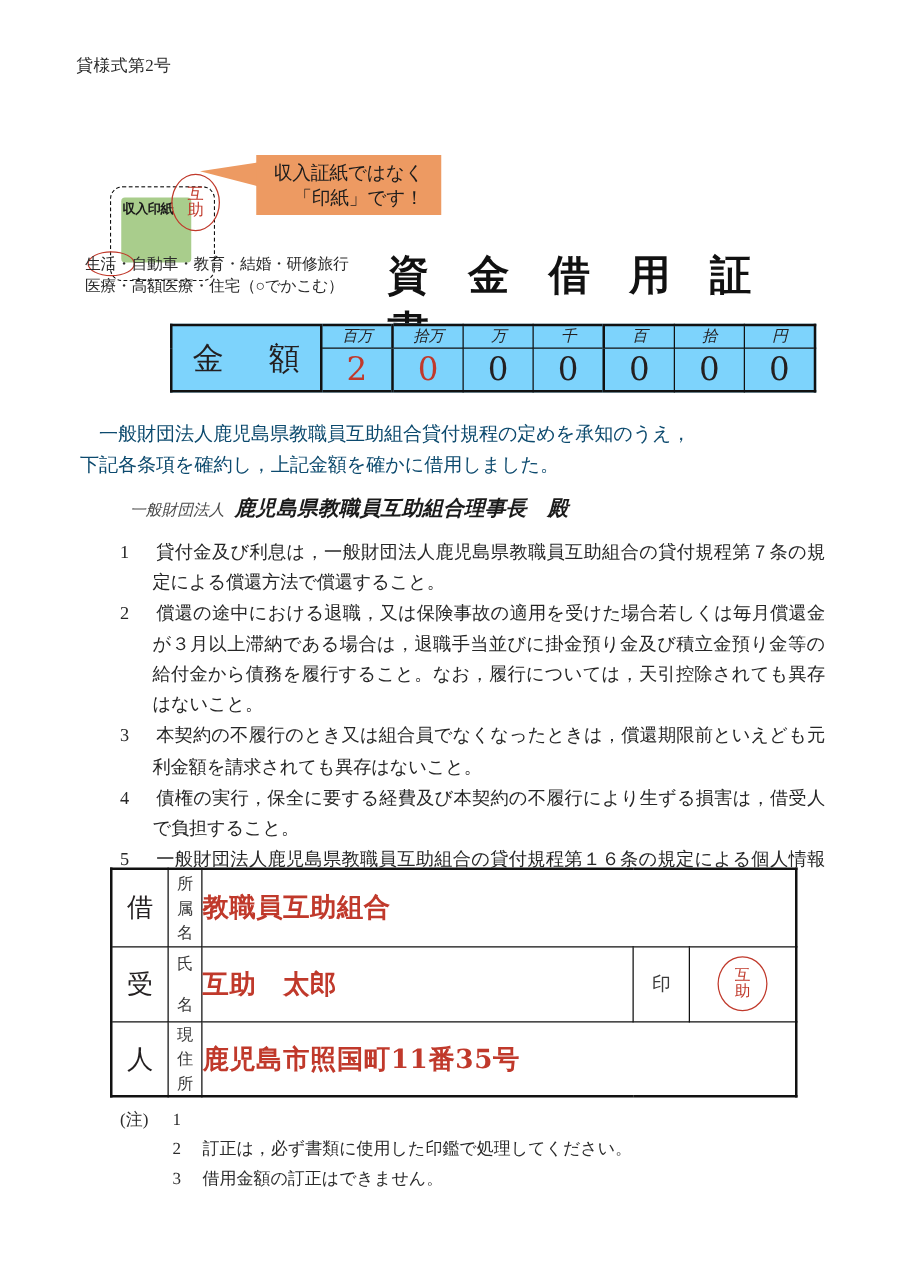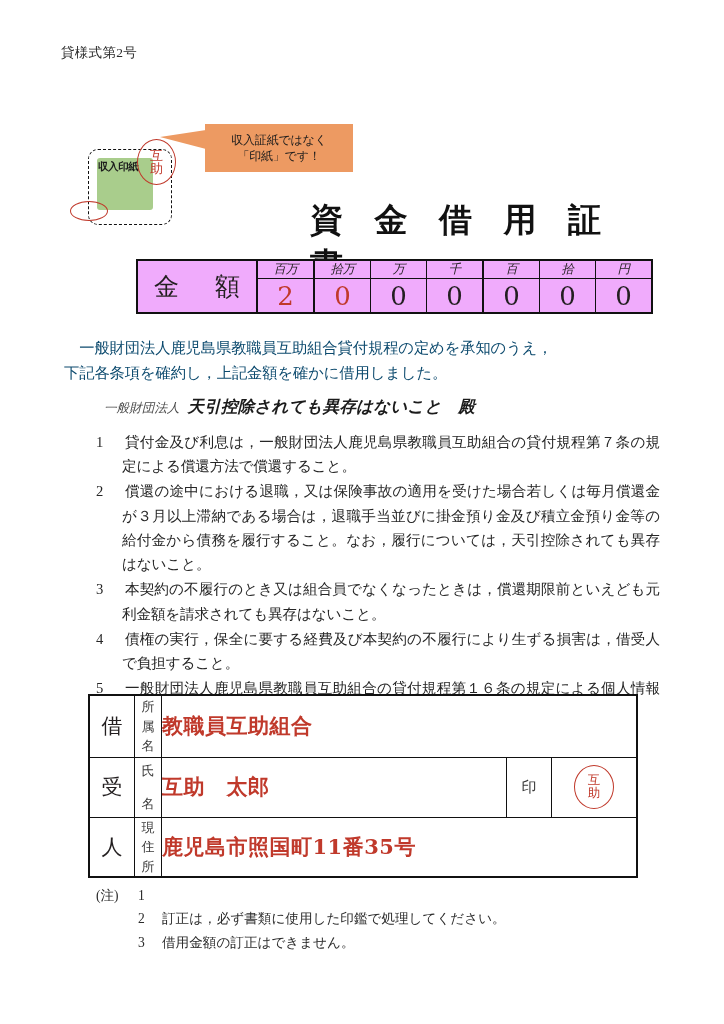--- a/index.html
+++ b/index.html
@@ -98,24 +98,24 @@
     left: 205px;
     top: 124px;
     width: 148px;
     height: 48px;
     background: #ed9a62;
     display: flex;
     align-items: center;
     justify-content: center;
   }
   .callout-text {
-    font-size: 12px;
+    font-size: 15px;
     line-height: 1.35;
     color: #1c1c1c;
-    text-align: center;
+    text-align: right;
     letter-spacing: -.2px;
     font-family: "DejaVu Sans", "Liberation Sans", sans-serif;
     white-space: pre-line;
   }
   .callout-tail {
     position: absolute;
     left: 160px;
     top: 130px;
     width: 0;
     height: 0;
@@ -162,21 +162,21 @@
     font-family: "DejaVu Serif", serif;
   }
 
   
   .amount-table {
     position: absolute;
     left: 136px;
     top: 259px;
     border: 2.2px solid #111;
     border-collapse: collapse;
-    background: #f0abfc;
+    background: #7dd3fc;
   }
   .amount-table td {
     border: 1px solid #111;
     text-align: center;
     padding: 0;
   }
   .amt-label {
     width: 118px;
     font-size: 25px;
     letter-spacing: 14px;
@@ -372,20 +372,21 @@
   </div>
 
   <div class="callout-tail"></div>
   <div class="callout">
     <div class="callout-text">収入証紙ではなく
 「印紙」です！</div>
   </div>
 
   <div class="title-row">
     <div class="kind-circle"></div>
+    <div class="loan-kinds"><span>生活・自動車・教育・結婚・研修旅行</span><br><span>医療・高額医療・住宅（○でかこむ）</span></div>
     <div class="doc-title">資 金 借 用 証 書</div>
   </div>
 
   <table class="amount-table">
     <tbody>
         <tr>
       <td class="amt-label" rowspan="2">金 額</td>
       <td class="amt-head col-w">百万</td>
       <td class="amt-head col-w thick-l">拾万</td>
       <td class="amt-head col-w">万</td>
@@ -404,21 +405,21 @@
       <td class="amt-digit">0</td>
     </tr>
   </tbody>
     </table>
 
   <div class="lead">　一般財団法人鹿児島県教職員互助組合貸付規程の定めを承知のうえ，
 下記各条項を確約し，上記金額を確かに借用しました。</div>
 
   <div class="addressee">
     <span class="addressee-small">一般財団法人</span>
-    <span class="addressee-main">天引控除されても異存はないこと　殿</span>
+    <span class="addressee-main">鹿児島県教職員互助組合理事長　殿</span>
   </div>
 
   <div class="clauses">
     <div class="clause">
       <div class="clause-no">1</div>
       <div class="clause-body">貸付金及び利息は，一般財団法人鹿児島県教職員互助組合の貸付規程第７条の規定による償還方法で償還すること。</div>
     </div>
     <div class="clause">
       <div class="clause-no">2</div>
       <div class="clause-body">償還の途中における退職，又は保険事故の適用を受けた場合若しくは毎月償還金が３月以上滞納である場合は，退職手当並びに掛金預り金及び積立金預り金等の給付金から債務を履行すること。なお，履行については，天引控除されても異存はないこと。</div>

